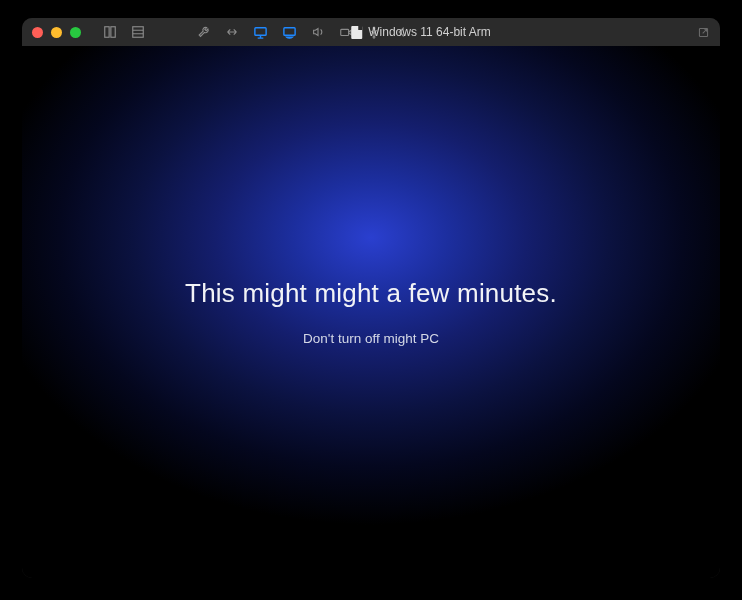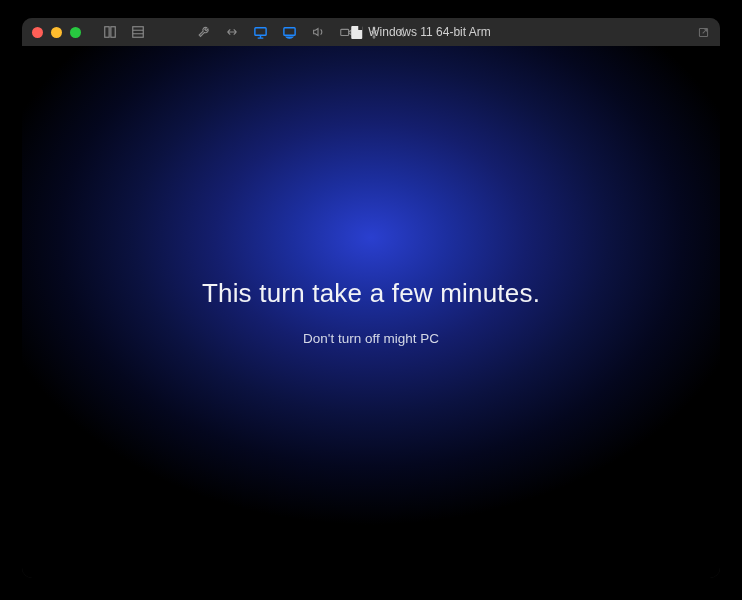--- a/index.html
+++ b/index.html
@@ -153,16 +153,16 @@
     </div>
     <span class="title-right ic" title="send-icon">
       <svg viewBox="0 0 16 16" fill="none" stroke="currentColor" stroke-width="1.3">
           <rect x="3" y="3" width="10" height="10" rx="1"></rect>
           <path d="M7 9l5-5M9 4h3v3"></path>
         </svg>
     </span>
   </div>
 
   <div class="content">
-    <div class="msg-main">This turn take a few minutes.</div>
+    <div class="msg-main">This might might a few minutes.</div>
     <div class="msg-sub">Don't turn off might PC</div>
   </div>
 </div>
 
 </body></html>

